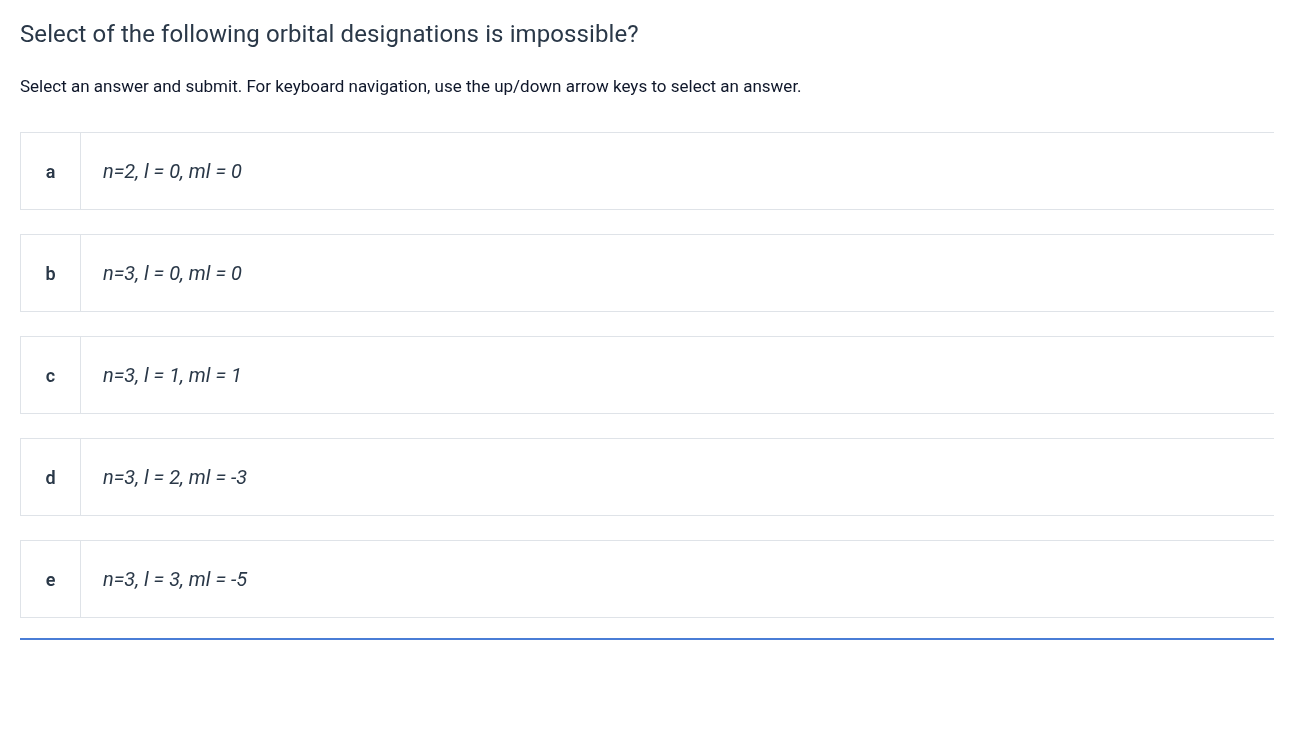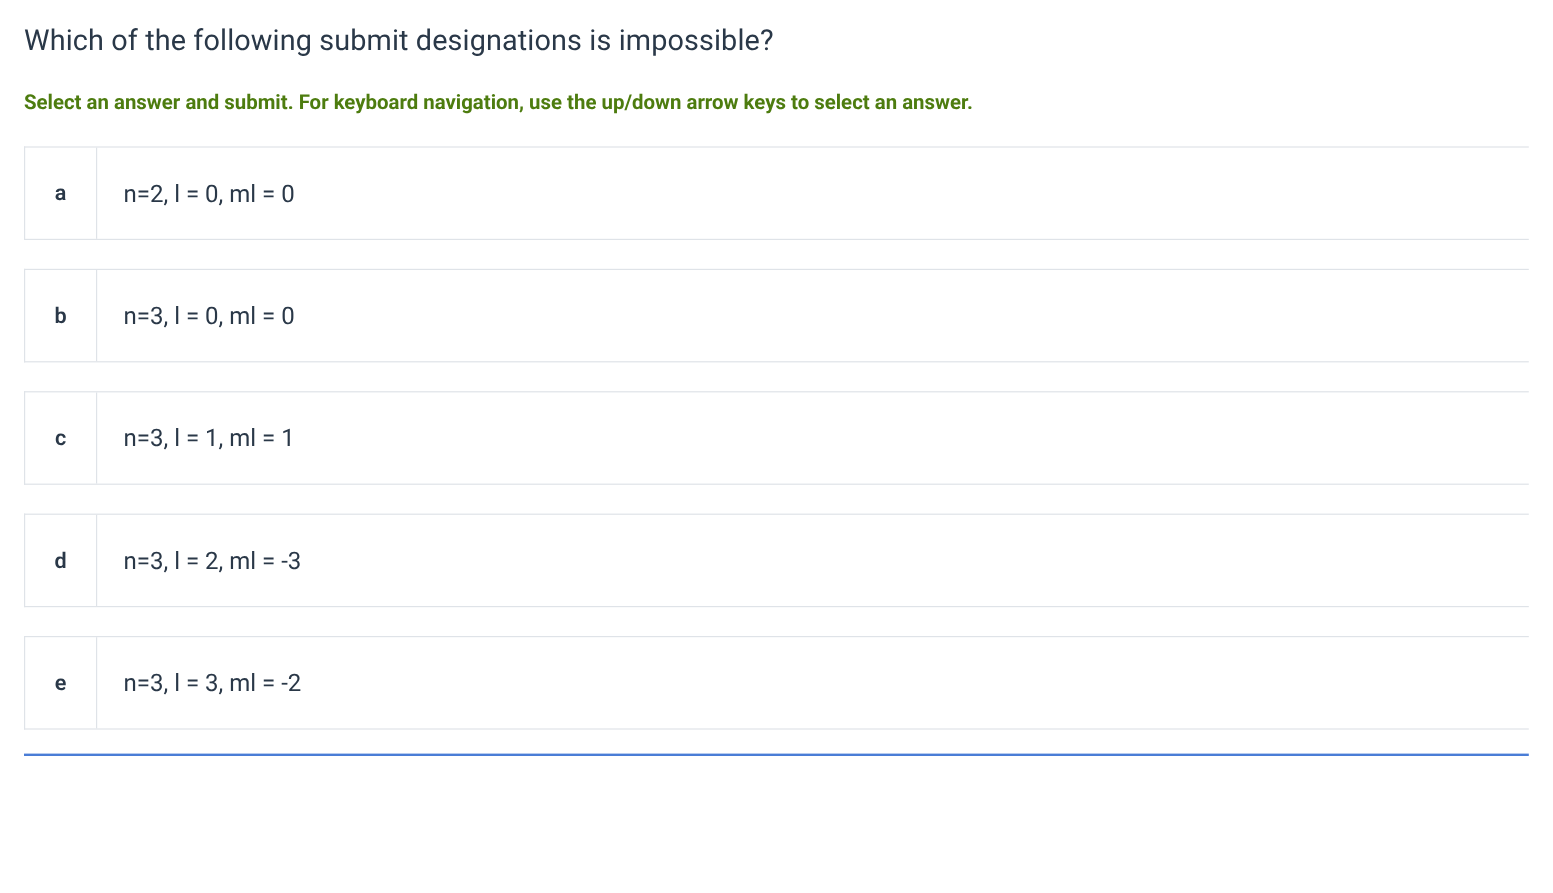--- a/index.html
+++ b/index.html
@@ -16,23 +16,23 @@
     }
     .question-title {
       font-size: 24px;
       font-weight: 400;
       color: #2a3848;
       margin-bottom: 28px;
       letter-spacing: 0.1px;
     }
     .instructions {
       font-size: 17px;
-      font-weight: 700;
-      color: #4d7c0f;
-      margin-bottom: 26px;
+      font-weight: 400;
+      color: #0f172a;
+      margin-bottom: 36px;
     }
     .options {
       display: flex;
       flex-direction: column;
       gap: 24px;
     }
     .option {
       display: flex;
       align-items: stretch;
       border: 1px solid #dfe3e8;
@@ -53,32 +53,33 @@
       border-right: 1px solid #dfe3e8;
     }
     .option-text {
       flex: 1;
       display: flex;
       align-items: center;
       padding: 0 22px;
       font-size: 20px;
       font-weight: 400;
       color: #2a3848;
+      font-style: italic;
     }
     .bottom-line {
       margin-top: 20px;
       height: 2px;
       background: #4a7dd6;
       width: 100%;
     }
   </style>
 </head>
 <body>
 
-<h1 class="question-title">Which of the following submit designations is impossible?</h1>
+<h1 class="question-title">Select of the following orbital designations is impossible?</h1>
 
 <p class="instructions">Select an answer and submit. For keyboard navigation, use the up/down arrow keys to select an answer.</p>
 
 <div class="options">
   <div class="option">
     <div class="option-key">a</div>
     <div class="option-text">n=2, l = 0, ml = 0</div>
   </div>
   <div class="option">
     <div class="option-key">b</div>
@@ -87,17 +88,17 @@
   <div class="option">
     <div class="option-key">c</div>
     <div class="option-text">n=3, l = 1, ml = 1</div>
   </div>
   <div class="option">
     <div class="option-key">d</div>
     <div class="option-text">n=3, l = 2, ml = -3</div>
   </div>
   <div class="option">
     <div class="option-key">e</div>
-    <div class="option-text">n=3, l = 3, ml = -2</div>
+    <div class="option-text">n=3, l = 3, ml = -5</div>
   </div>
 </div>
 
 <div class="bottom-line"></div>
 
 </body></html>

